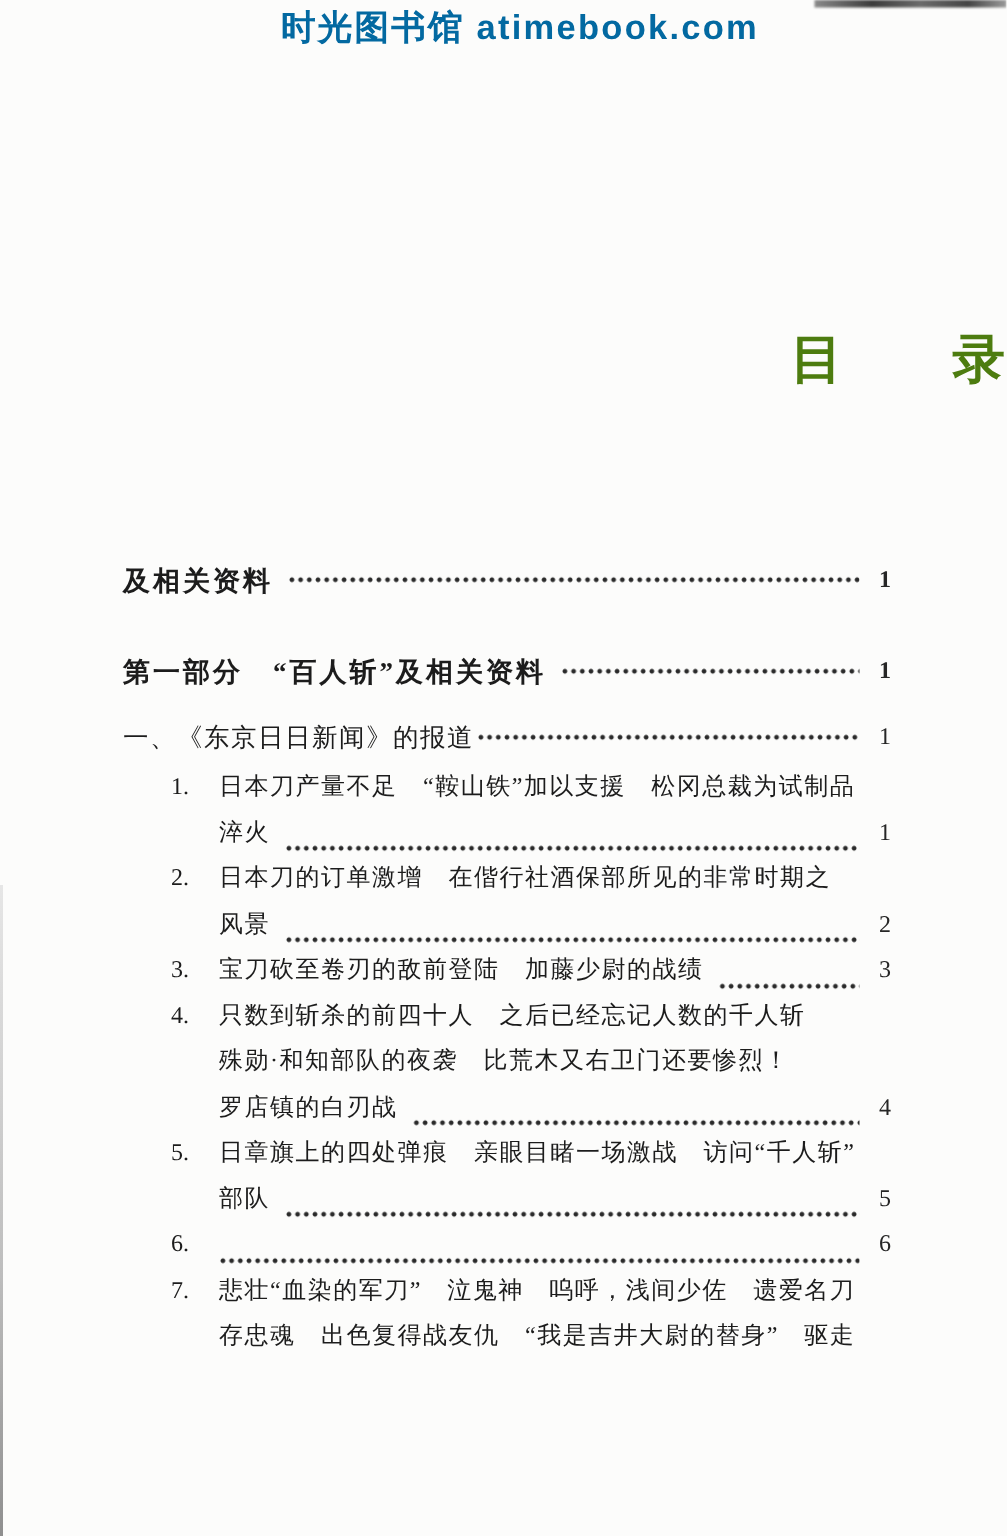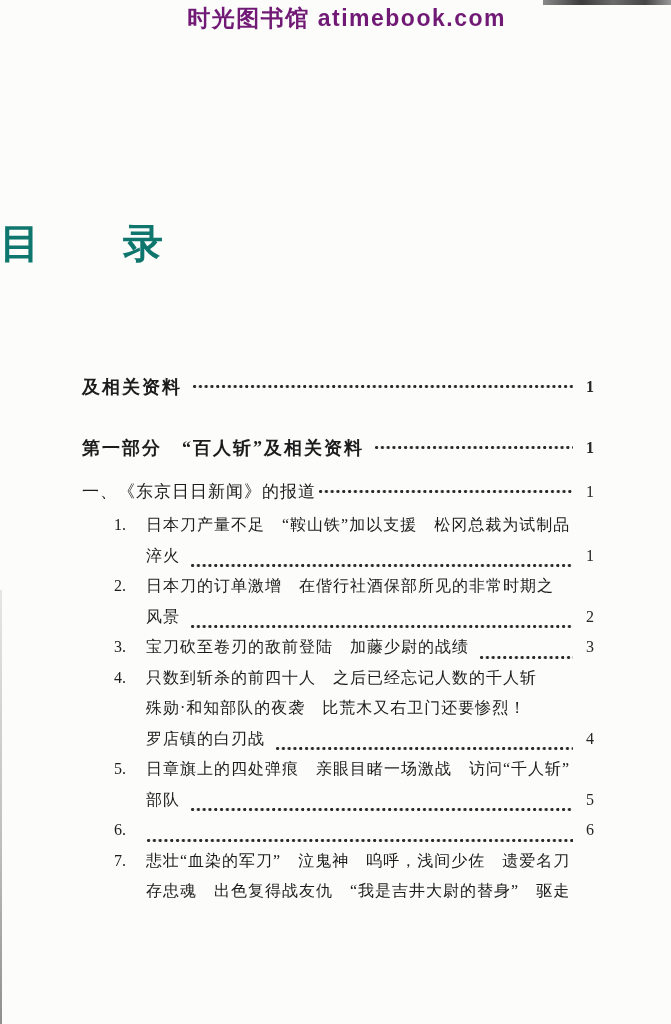--- a/index.html
+++ b/index.html
@@ -25,30 +25,30 @@
   }
 
   
   .watermark {
     position: absolute; top: 3px; left: 50%;
     transform: translateX(-46.5%);
     white-space: nowrap;
     font-family: "Liberation Sans", "DejaVu Sans", sans-serif;
     font-size: 23px; font-weight: 600;
     letter-spacing: 1.5px;
-    color: #701a75;
+    color: #0369a1;
   }
 
   
   .page-title {
     position: absolute; top: 216px; left: 0; right: 0;
-    text-align: left;
-    font-size: 40px; font-weight: bold;
+    text-align: right;
+    font-size: 35px; font-weight: bold;
     letter-spacing: 1px;
-    color: #0f766e;
+    color: #4d7c0f;
   }
 
   
   .toc {
     position: absolute; left: 82px; top: 366px;
     width: 512px;
     font-size: 16px;
   }
   .row { display: flex; align-items: center; }
   .row .label { white-space: nowrap; }

